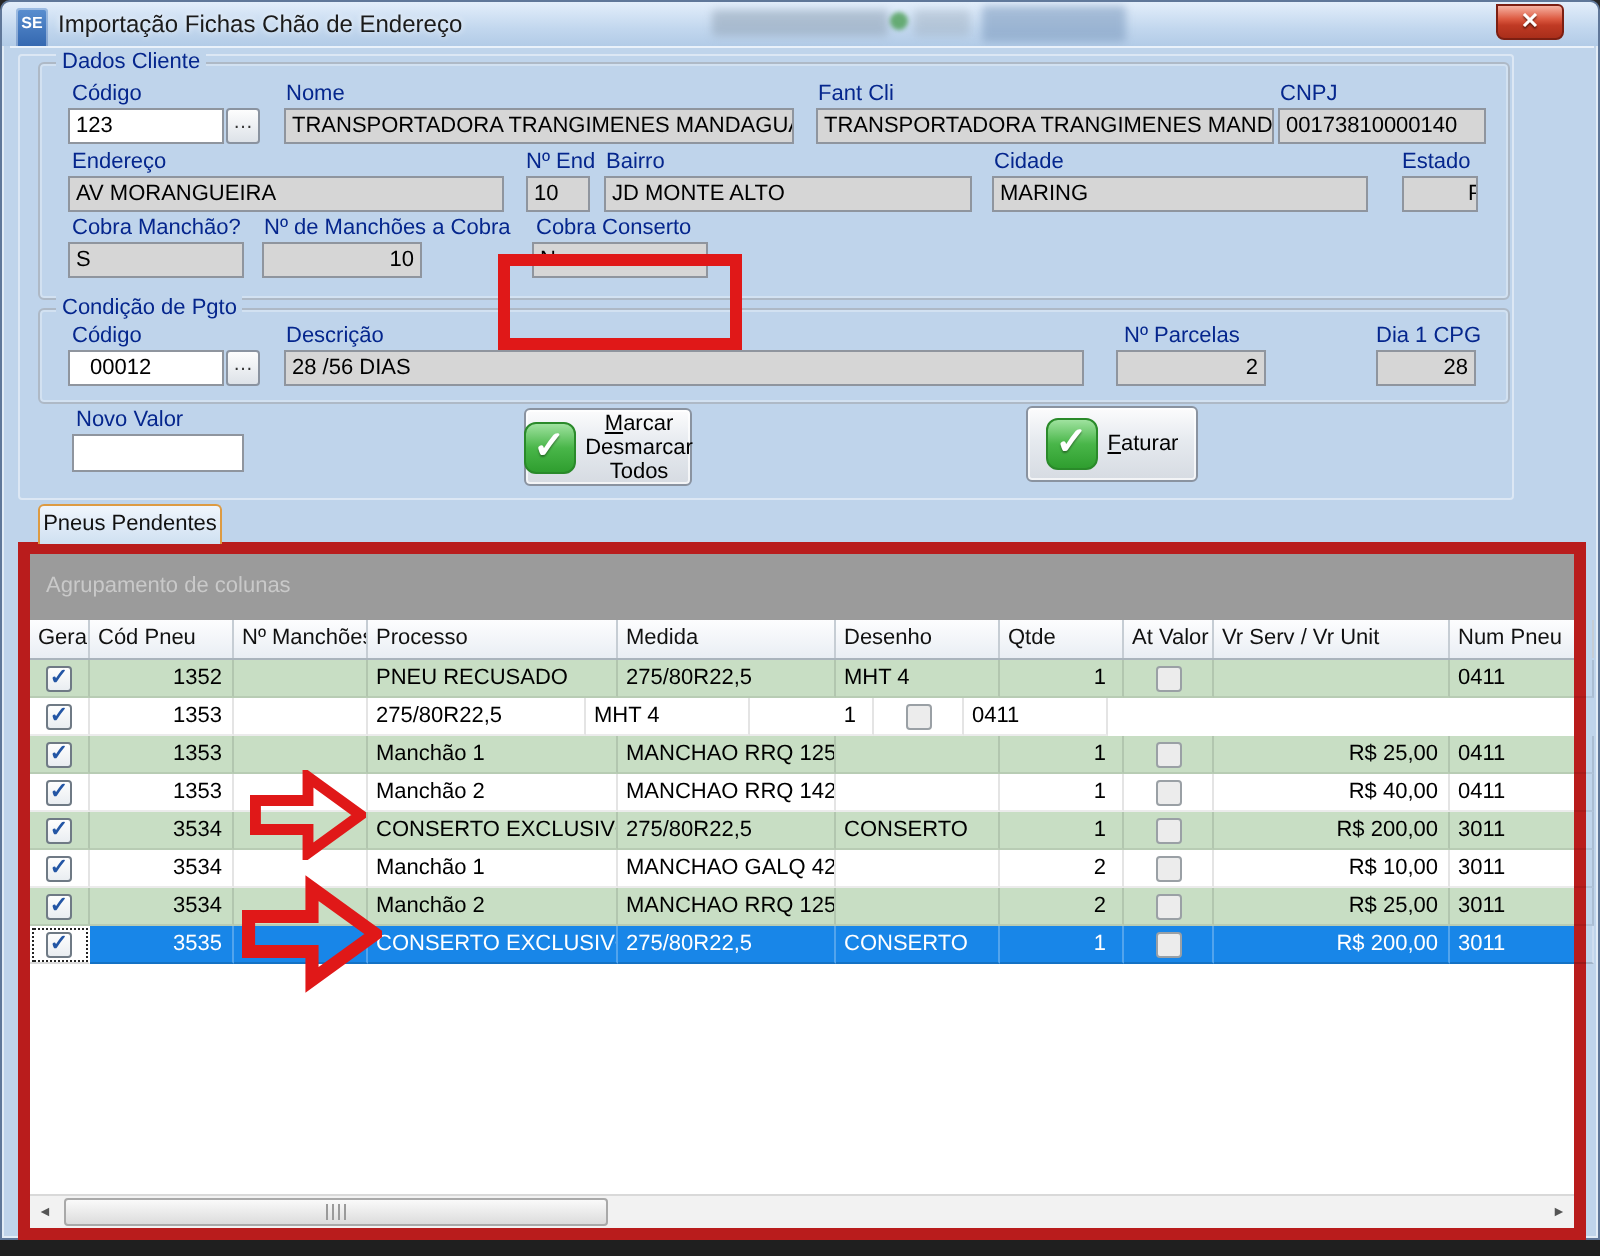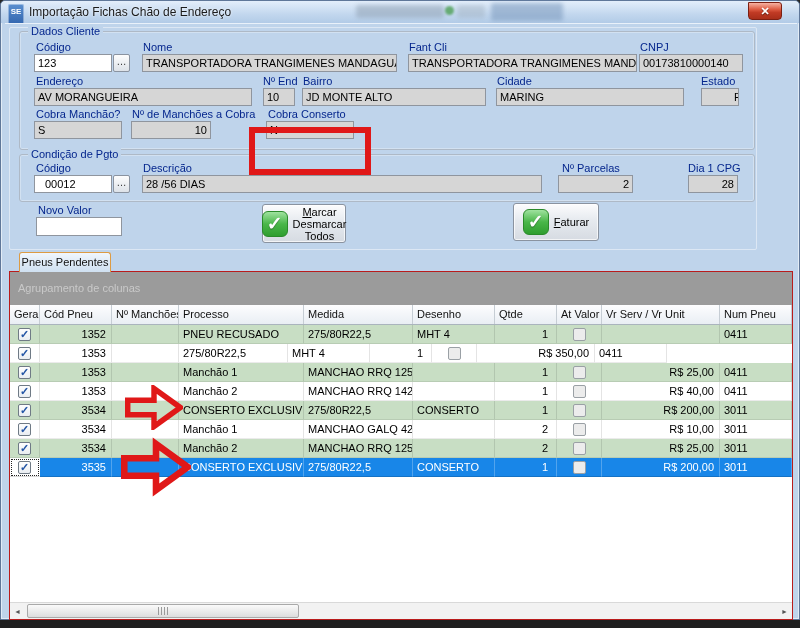--- a/index.html
+++ b/index.html
@@ -48,21 +48,21 @@
   .check-icon{width:26px;height:26px;box-sizing:border-box;border-radius:6px;
     background:linear-gradient(#9fe29f,#49b649 50%,#2f9e2f);border:1px solid #2a8a2a;
     color:#fff;font-weight:bold;font-size:19px;line-height:24px;text-align:center;
     text-shadow:0 1px 1px rgba(0,0,0,.35);flex:0 0 26px;}
   .btn-lines{text-align:center;line-height:12px;}
   .u-first::first-letter{text-decoration:underline;}
   .tab{position:absolute;left:14px;top:250px;width:92px;height:20px;box-sizing:border-box;z-index:3;
     background:linear-gradient(#f0f6fd,#cfe0f1);border:1px solid #dd9b43;border-bottom:none;
     border-radius:3px 3px 0 0;font-size:11px;text-align:center;line-height:19px;color:#111;cursor:pointer;}
   .grid-panel{position:absolute;left:8px;top:269px;width:784px;height:349px;box-sizing:border-box;
-    background:#fff;border:1px solid #b91c1c;padding-left:28px;}
+    background:#fff;border:6px solid #b91c1c;padding-left:28px;}
   .group-band{position:absolute;left:0;top:0;right:0;height:33px;background:#9b9b9b;
     color:#c9c9c9;font-size:11px;line-height:33px;padding-left:8px;box-sizing:border-box;}
   .ghead{position:absolute;left:0;top:33px;right:0;height:20px;display:flex;box-sizing:border-box;
     background:linear-gradient(#fdfdfe,#e9eef4);border-bottom:1px solid #aab4bd;}
   .hcell{height:100%;box-sizing:border-box;border-right:1px solid #c6cdd4;font-size:11px;
     line-height:19px;padding-left:4px;color:#111;overflow:hidden;white-space:nowrap;}
   .gbody{position:absolute;left:0;top:53px;right:0;}
   .grow{display:flex;height:19px;cursor:default;}
   .grow.green{background:var(--row_green);}
   .grow.white{background:#fff;}
@@ -232,21 +232,20 @@
                 <span class="checkbox checked">✓</span>
               </div>
               <div class="cell c1">1353</div>
               <div class="cell c2"></div>
               <div class="cell c4">275/80R22,5</div>
               <div class="cell c5">MHT 4</div>
               <div class="cell c6">1</div>
               <div class="cell c7 ck-cell">
                 <span class="checkbox off"></span>
               </div>
-              <div class="cell c8">R$ 350,00</div>
               <div class="cell c9">0411</div>
             </div>
             <div class="grow green">
               <div class="cell c0 ck-cell">
                 <span class="checkbox checked">✓</span>
               </div>
               <div class="cell c1">1353</div>
               <div class="cell c2"></div>
               <div class="cell c3">Manchão 1</div>
               <div class="cell c4">MANCHAO RRQ 125</div>

